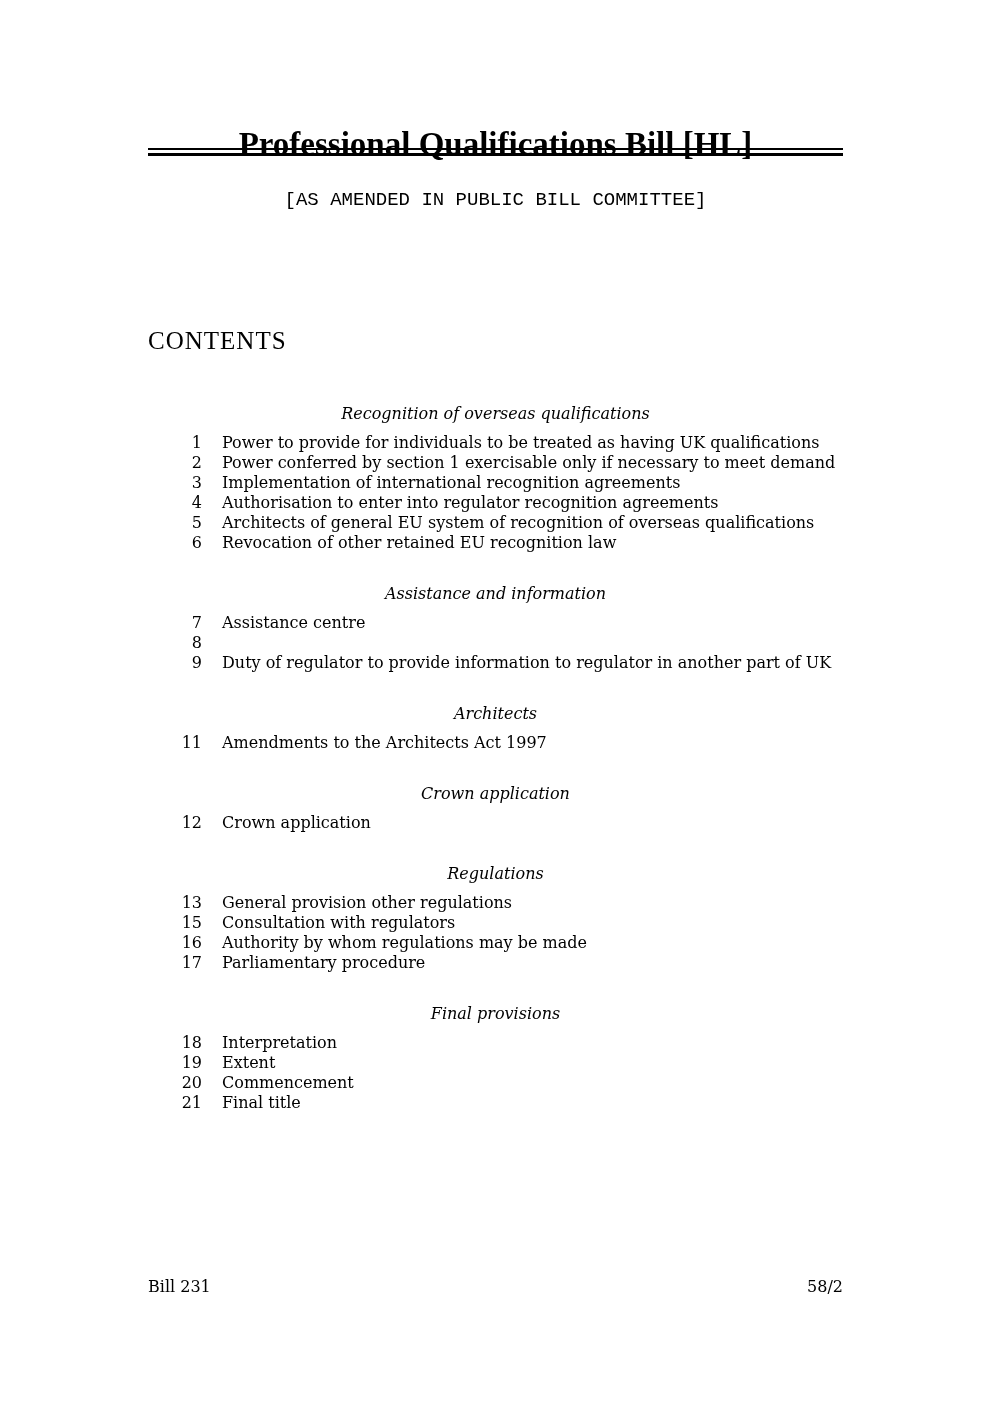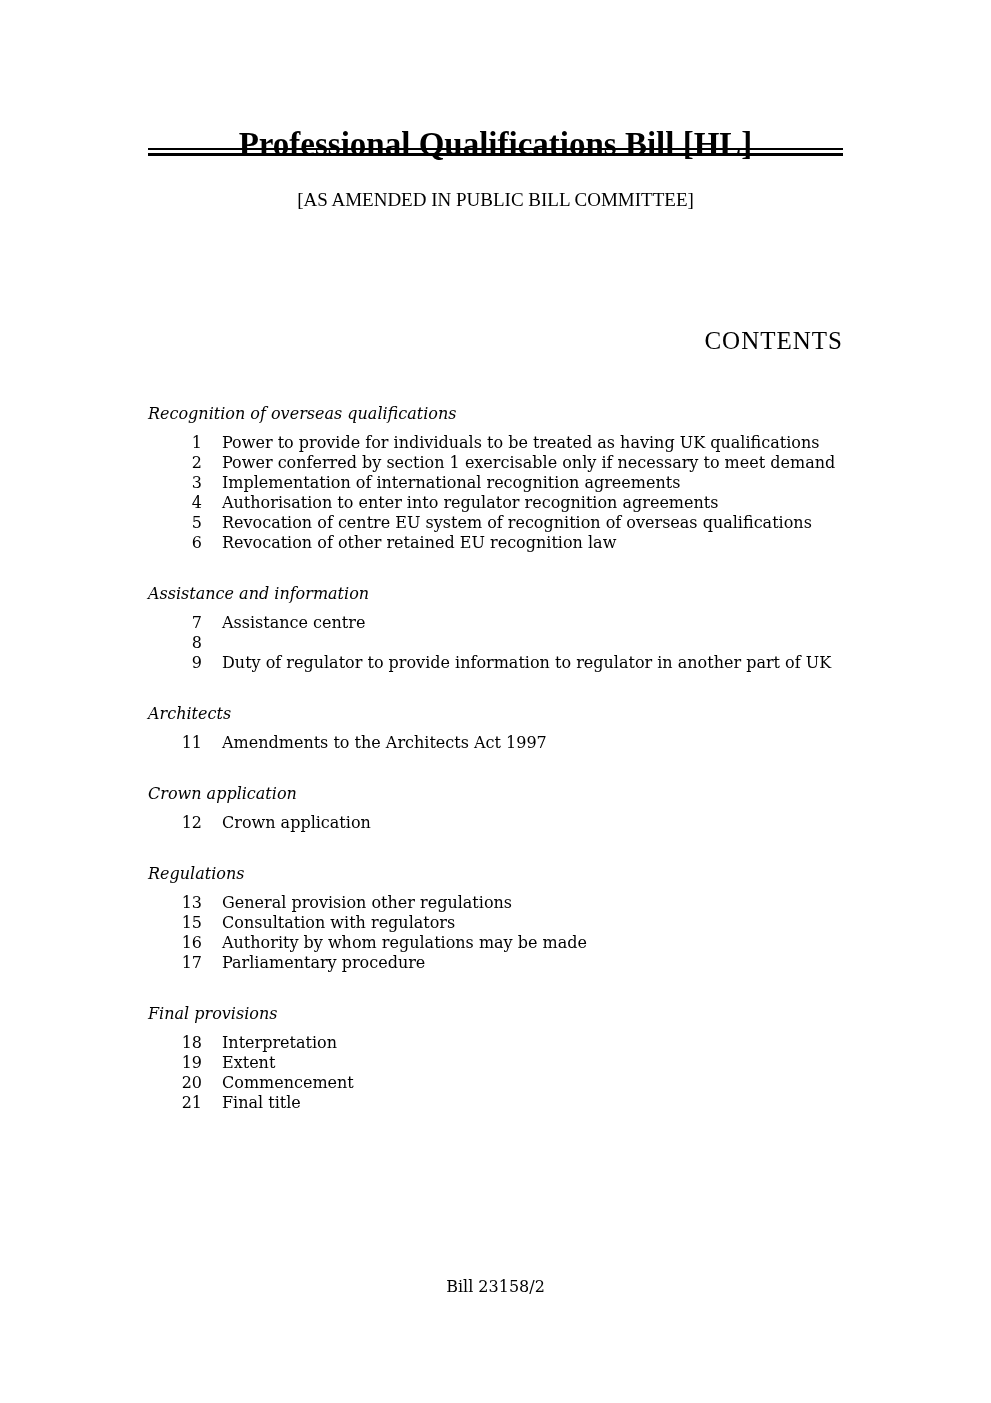--- a/index.html
+++ b/index.html
@@ -44,46 +44,47 @@
     box-sizing: border-box;
     border-top: 2px solid #000;
     border-bottom: 3px solid #000;
   }
   .subtitle {
     position: absolute;
     top: 188px;
     left: 0;
     width: 100%;
     text-align: center;
-    font-family: Liberation Serif, serif;
+    font-family: Liberation Mono, monospace;
     font-size: 19px;
     line-height: 24px;
     white-space: nowrap;
   }
   .contents-heading {
     position: absolute;
     top: 326px;
     left: 0;
     width: 100%;
-    text-align: right;
+    text-align: left;
     font-family: "Liberation Serif", serif;
     font-size: 25px;
     line-height: 30px;
     letter-spacing: 1px;
   }
   .sections {
     position: absolute;
     top: 404px;
     left: 0;
     width: 100%;
   }
   .section {
     margin-bottom: 31px;
   }
   .section-heading {
+    text-align: center;
     font-style: italic;
     font-size: 16px;
     line-height: 20px;
     margin-bottom: 9px;
   }
   .item {
     display: flex;
     font-size: 16px;
     line-height: 20px;
   }
@@ -95,21 +96,21 @@
   .item-label {
     padding-left: 20px;
     white-space: nowrap;
   }
   .footer {
     position: absolute;
     top: 1277px;
     left: 0;
     width: 100%;
     display: flex;
-    justify-content: center;
+    justify-content: space-between;
     font-size: 16px;
     line-height: 20px;
   }
 </style>
 </head>
 <body>
 
 <div class="page">
   <div class="content">
 
@@ -135,21 +136,21 @@
           <div class="item">
             <span class="item-num">3</span>
             <span class="item-label">Implementation of international recognition agreements</span>
           </div>
           <div class="item">
             <span class="item-num">4</span>
             <span class="item-label">Authorisation to enter into regulator recognition agreements</span>
           </div>
           <div class="item">
             <span class="item-num">5</span>
-            <span class="item-label">Revocation of centre EU system of recognition of overseas qualifications</span>
+            <span class="item-label">Architects of general EU system of recognition of overseas qualifications</span>
           </div>
           <div class="item">
             <span class="item-num">6</span>
             <span class="item-label">Revocation of other retained EU recognition law</span>
           </div>
         </div>
         <div class="section">
           <div class="section-heading">Assistance and information</div>
           <div class="item">
             <span class="item-num">7</span>

